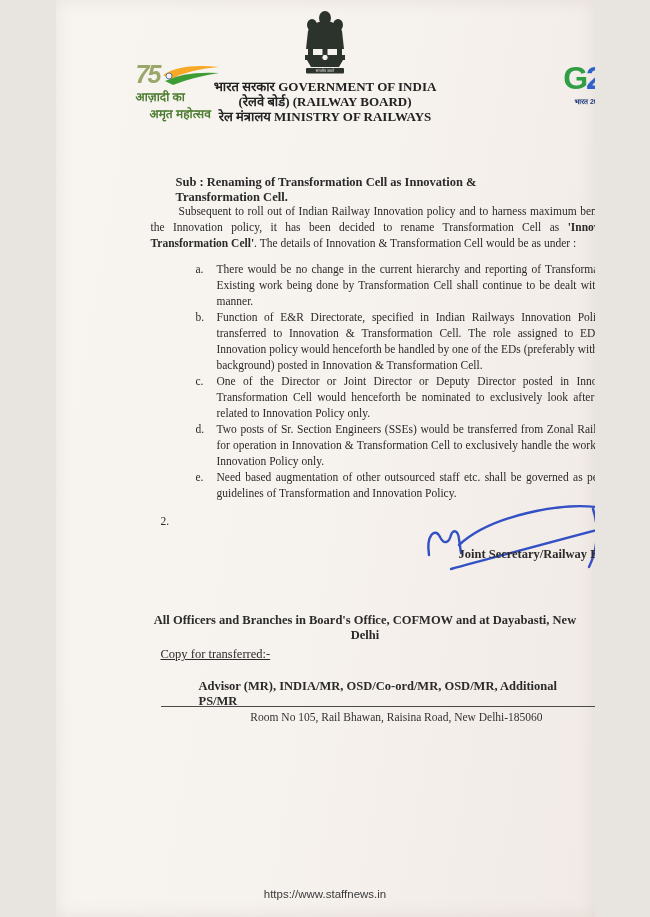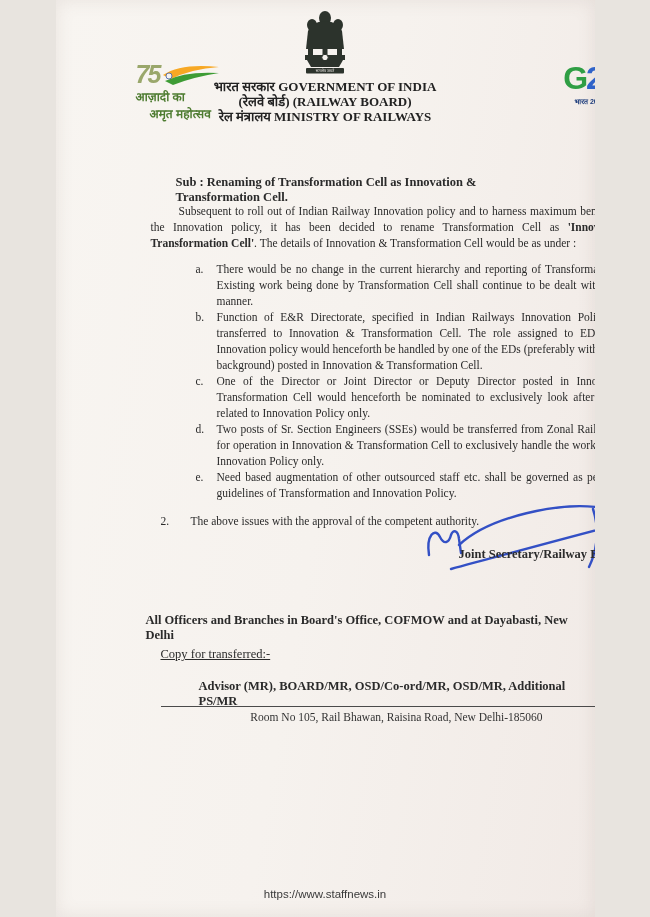--- a/index.html
+++ b/index.html
@@ -39,21 +39,21 @@
   .li-label{width:21px;flex:none;}
   .li-text{flex:1;text-align:justify;}
   .para2{display:flex;margin-top:12px;}
   .para2-num{margin-left:10px;width:30px;flex:none;}
   
   .signature-svg{position:absolute;left:365px;top:497px;}
   .ref-block{position:absolute;left:105px;top:547px;font-weight:bold;font-size:12.5px;line-height:17px;}
   .signer-block{position:absolute;left:378px;top:546px;width:215px;text-align:center;
     font-weight:bold;font-size:12.5px;line-height:17px;}
   
-  .distribution{position:absolute;top:613px;left:90px;right:10px;text-align:left;
+  .distribution{position:absolute;top:613px;left:90px;right:10px;text-align:center;
     font-weight:bold;font-size:12.5px;}
   .copy-heading{position:absolute;left:105px;top:647px;font-size:12.5px;text-decoration:underline;}
   .copy-line{position:absolute;left:143px;top:679px;font-weight:bold;font-size:12.5px;}
   
   .footer-rule{position:absolute;left:105px;top:706px;width:472px;border-top:1.5px solid #4a4a4a;}
   .footer-address{position:absolute;top:711px;left:105px;width:472px;text-align:center;font-size:11.5px;color:#333;}
   .site-url{position:absolute;top:888px;left:0;right:0;text-align:center;
     font-size:11.5px;color:#3a3a3a;font-family:"Liberation Sans",sans-serif;}
 </style>
 </head>
@@ -139,39 +139,38 @@
         <span class="li-text">Two posts of Sr. Section Engineers (SSEs) would be transferred from Zonal Railways/PUs for operation in Innovation &amp; Transformation Cell to exclusively handle the work related to Innovation Policy only.</span>
       </div>
       <div class="list-item">
         <span class="li-label">e.</span>
         <span class="li-text">Need based augmentation of other outsourced staff etc. shall be governed as per existing guidelines of Transformation and Innovation Policy.</span>
       </div>
     </div>
 
     <div class="para2">
       <span class="para2-num">2.</span>
-      <span>The above issues with the approval of the competent authority.</span>
     </div>
   </div>
 
   <svg class="signature-svg" width="230" height="85" viewBox="0 0 230 85">
     <g fill="none" stroke-width="2.4" stroke-linecap="round" stroke-linejoin="round" stroke="#3350c5">
       <path d="M8 58 C5 38 14 30 19 40 C23 48 28 46 30 38 C32 32 37 33 38 42 L40 56"></path>
       <path d="M38 48 C70 18 140 6 175 10 C205 14 214 26 203 40 C198 46 188 46 183 38"></path>
       <path d="M30 72 C90 56 170 34 226 20"></path>
       <path d="M172 12 C178 30 177 52 168 70"></path>
     </g>
   </svg>
 
 
   <div class="signer-block">
     <div>Joint Secretary/Railway Board</div>
   </div>
 
   <div class="distribution">All Officers and Branches in Board's Office, COFMOW and at Dayabasti, New Delhi</div>
   <div class="copy-heading">Copy for transferred:-</div>
-  <div class="copy-line">Advisor (MR), BOARD/MR, OSD/Co-ord/MR, OSD/MR, Additional PS/MR</div>
+  <div class="copy-line">Advisor (MR), INDIA/MR, OSD/Co-ord/MR, OSD/MR, Additional PS/MR</div>
 
   <div class="footer-rule"></div>
   <div class="footer-address">Room No 105, Rail Bhawan, Raisina Road, New Delhi-185060</div>
   <div class="site-url">https://www.staffnews.in</div>
 
 </div>
 
 </body></html>

